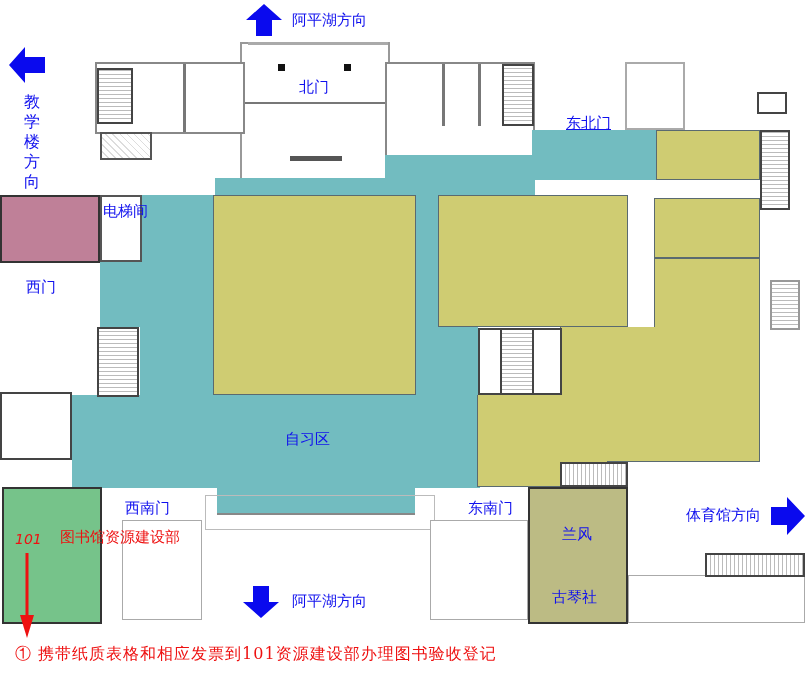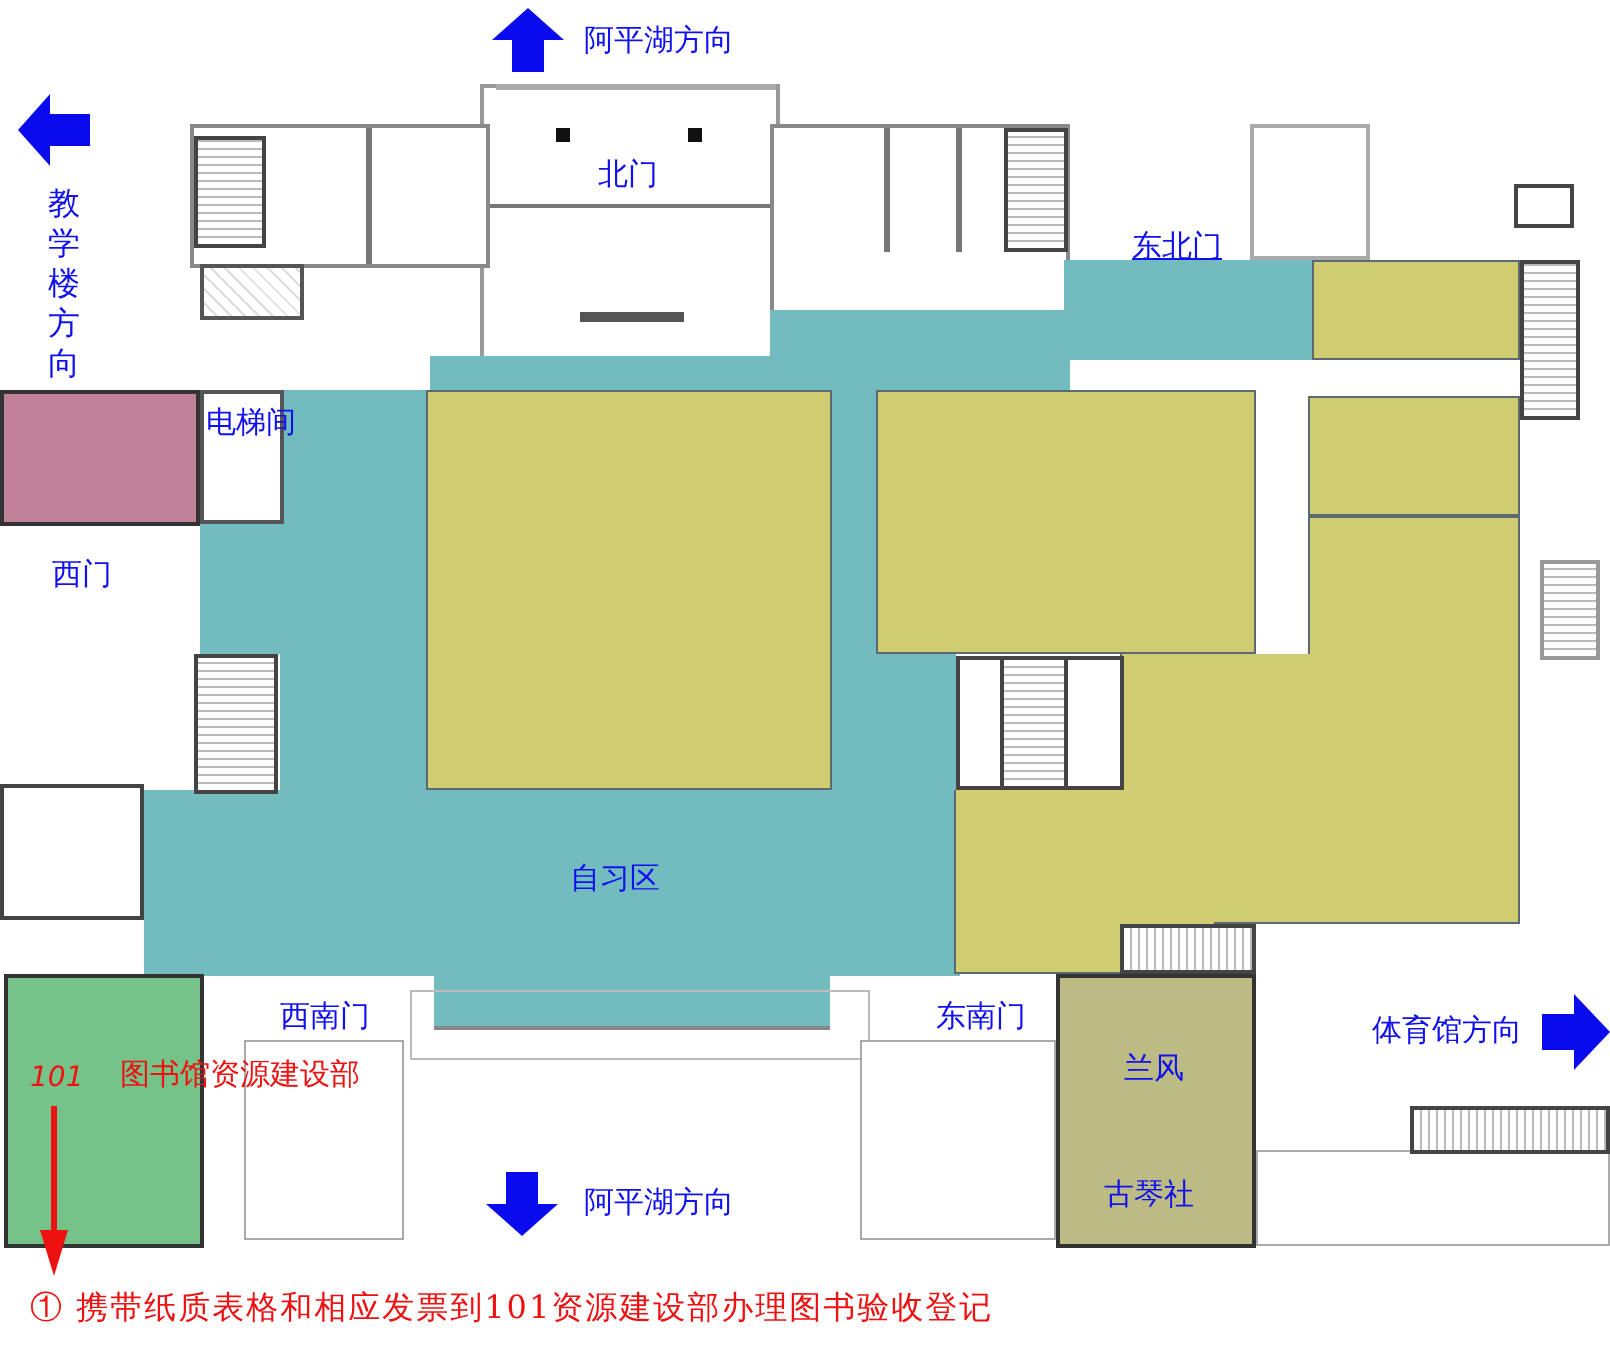--- a/index.html
+++ b/index.html
@@ -86,21 +86,21 @@
   <div class="stairs-h" style="left:705px;top:553px;width:100px;height:24px;"></div>
   <div class="stairs" style="left:770px;top:280px;width:30px;height:50px;border-color:#999;"></div>
 </div>
 
 <div class="label" style="left:292px;top:13px;">阿平湖方向</div>
 <div class="label" style="left:299px;top:80px;">北门</div>
 <div class="label" style="left:566px;top:116px;text-decoration:underline;">东北门</div>
 <div class="label" style="left:103px;top:164px;margin-top:40px;">电梯间</div>
 <div class="label" style="left:26px;top:280px;">西门</div>
 <div class="label" style="left:285px;top:432px;">自习区</div>
-<div class="label" style="left:140px;top:501px;">西南门</div>
+<div class="label" style="left:125px;top:501px;">西南门</div>
 <div class="label" style="left:468px;top:501px;">东南门</div>
 <div class="label" style="left:562px;top:527px;text-align:center;">兰风</div>
 <div class="label" style="left:552px;top:555px;margin-top:35px;">古琴社</div>
 <div class="label" style="left:686px;top:508px;">体育馆方向</div>
 <div class="label" style="left:292px;top:594px;text-align:right;">阿平湖方向</div>
 <div class="label red" style="left:15px;top:532px;font-size:14px;font-style:italic;">101</div>
 <div class="label red" style="left:60px;top:530px;">图书馆资源建设部</div>
 <div class="label red" style="left:15px;top:646px;font-size:16px;font-family:'DejaVu Serif', serif;letter-spacing:1px;">① 携带纸质表格和相应发票到101资源建设部办理图书验收登记</div>
 
 <div style="position:absolute;left:22px;top:92px;">

